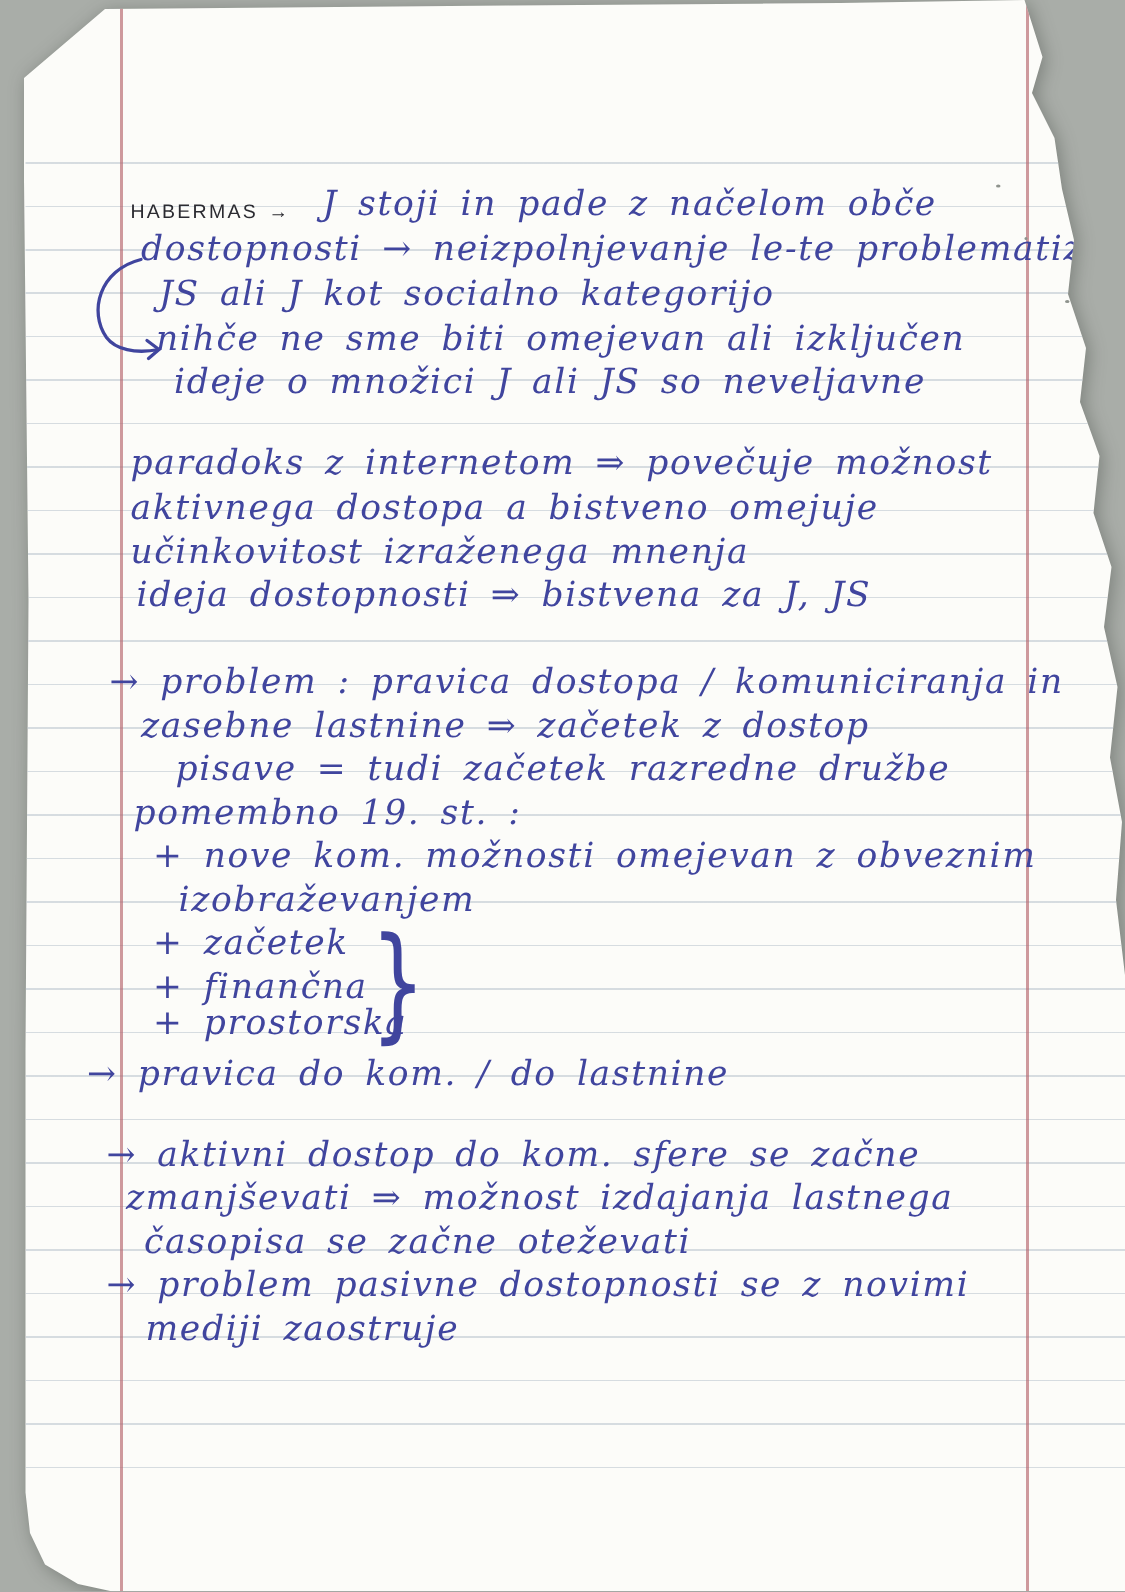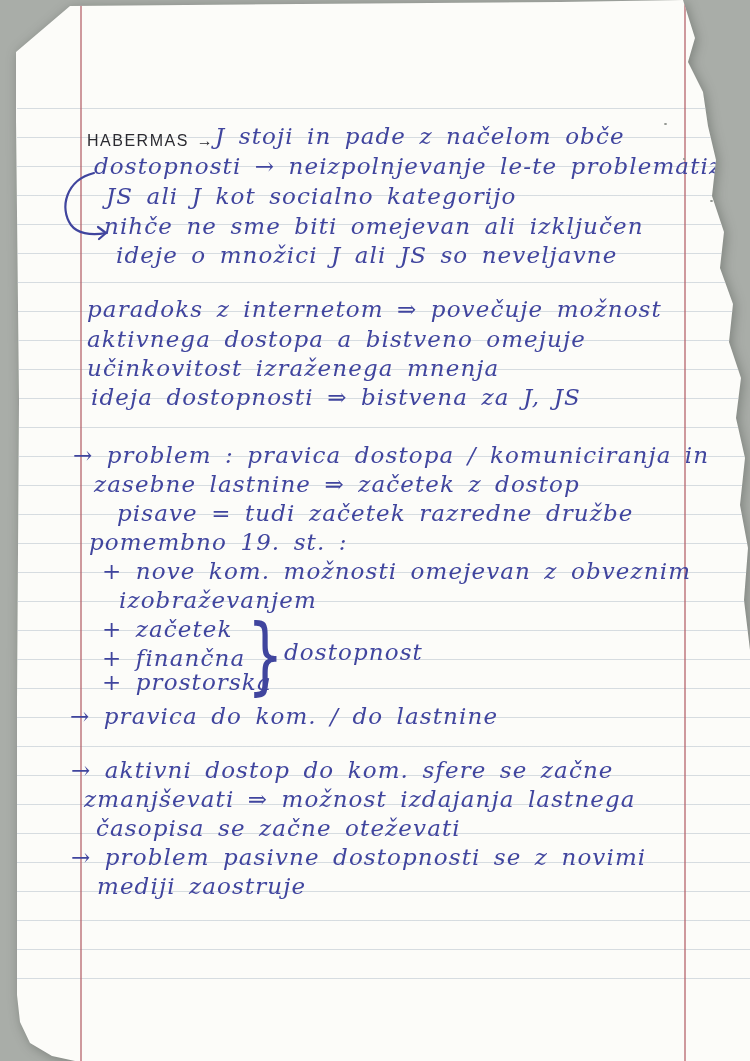--- a/index.html
+++ b/index.html
@@ -37,21 +37,21 @@
   .vline.right{left:684px;}
   .ink{
     position:absolute;
     font-family:"DejaVu Serif",serif;font-style:italic;
     font-size:23px;line-height:28px;
     color:var(--ink-blue);
     letter-spacing:1.1px;word-spacing:5px;white-space:pre;
   }
   .ink-black{
     font-family:"Liberation Sans",sans-serif;font-style:normal;
-    font-size:16px;letter-spacing:1.5px;word-spacing:2px;
+    font-size:13px;letter-spacing:1.5px;word-spacing:2px;
     color:var(--ink-black);
   }
   .brace{
     position:absolute;left:247px;top:610px;
     color:var(--ink-blue);
     font-family:"DejaVu Sans",sans-serif;font-style:normal;
     font-size:80px;line-height:88px;
     transform:scale(.72,1.04);transform-origin:left top;
   }
   .curve-arrow{position:absolute;left:58px;top:170px;}
@@ -81,35 +81,34 @@
           <div class="ink" style="left: 91px; top: 383px;">ideja dostopnosti ⇒ bistvena za J, JS</div>
           <div class="ink" style="left: 73px; top: 441px;">→ problem : pravica dostopa / komuniciranja in</div>
           <div class="ink" style="left: 94px; top: 470px;">zasebne lastnine ⇒ začetek z dostop</div>
           <div class="ink" style="left: 105px; top: 499px; margin-left: 12px;">pisave = tudi začetek razredne družbe</div>
           <div class="ink" style="left: 89px; top: 528px;">pomembno 19. st. :</div>
           <div class="ink" style="left: 102px; top: 557px;">+ nove kom. možnosti omejevan z obveznim</div>
           <div class="ink" style="left: 119px; top: 586px;">izobraževanjem</div>
           <div class="ink" style="left: 102px; top: 615px;">+ začetek</div>
           <div class="ink" style="left: 102px; top: 644px;">+ finančna</div>
           <div class="ink" style="left: 102px; top: 668px;">+ prostorska</div>
-          <div class="ink" style="left: 70px; top: 702px;">→ pravica do kom. / do lastnine</div>
+          <div class="ink" style="left: 58px; top: 702px;">→ pravica do kom. / do lastnine</div>
           <div class="ink" style="left: 71px; top: 756px;">→ aktivni dostop do kom. sfere se začne</div>
           <div class="ink" style="left: 84px; top: 785px;">zmanjševati ⇒ možnost izdajanja lastnega</div>
           <div class="ink" style="left: 84px; top: 814px; margin-left: 12px;">časopisa se začne oteževati</div>
           <div class="ink" style="left: 71px; top: 843px;">→ problem pasivne dostopnosti se z novimi</div>
           <div class="ink" style="left: 97px; top: 872px;">mediji zaostruje</div>
         </div>
 
       <svg class="curve-arrow" width="64" height="72" viewBox="0 0 64 72">
         <path d="M36 3 C8 10 1 38 13 55 C19 63 32 66 48 63" fill="none" stroke="#40459e" stroke-width="2.2" stroke-linecap="round"></path>
         <path d="M48 63 L40 57 M48 63 L41 69" fill="none" stroke="#40459e" stroke-width="2.2" stroke-linecap="round"></path>
       </svg>
 
       <div class="brace">}</div>
-      <div class="ink" id="brace-label" style="left: 284px; top: 638px;">dostopnost</div>
 
       <div class="speck" style="left:664px;top:123px;width:3px;height:2px;"></div>
       <div class="speck" style="left:683px;top:158px;width:2px;height:2px;"></div>
       <div class="speck" style="left:710px;top:200px;width:3px;height:2px;"></div>
       <div class="speck" style="left:737px;top:253px;width:3px;height:3px;"></div>
     </div>
   </div>
 </div>
 
 </body></html>

